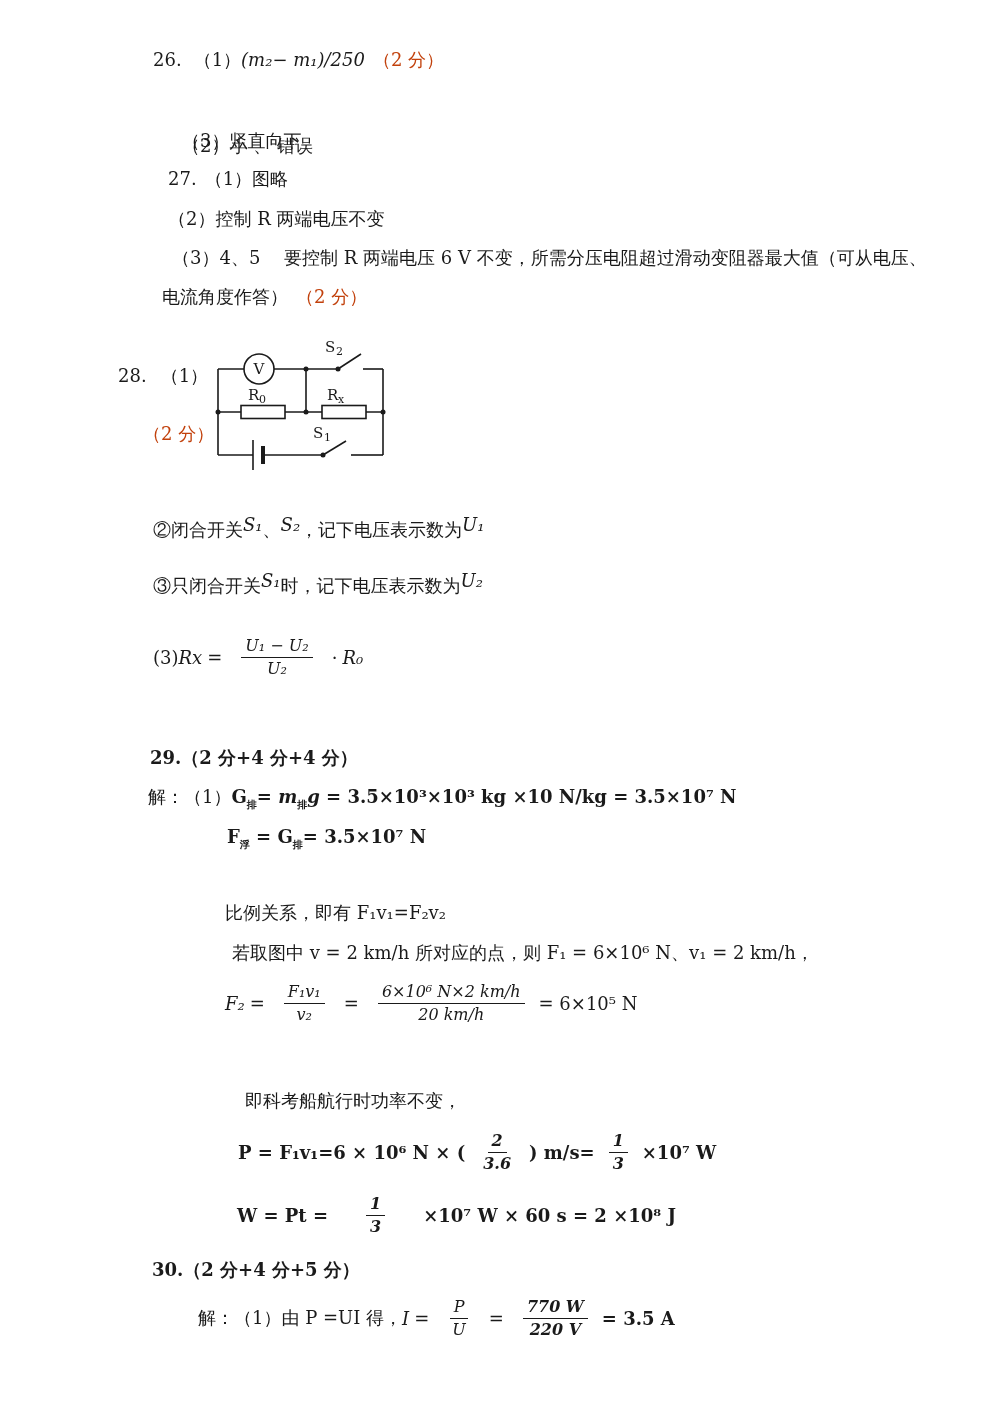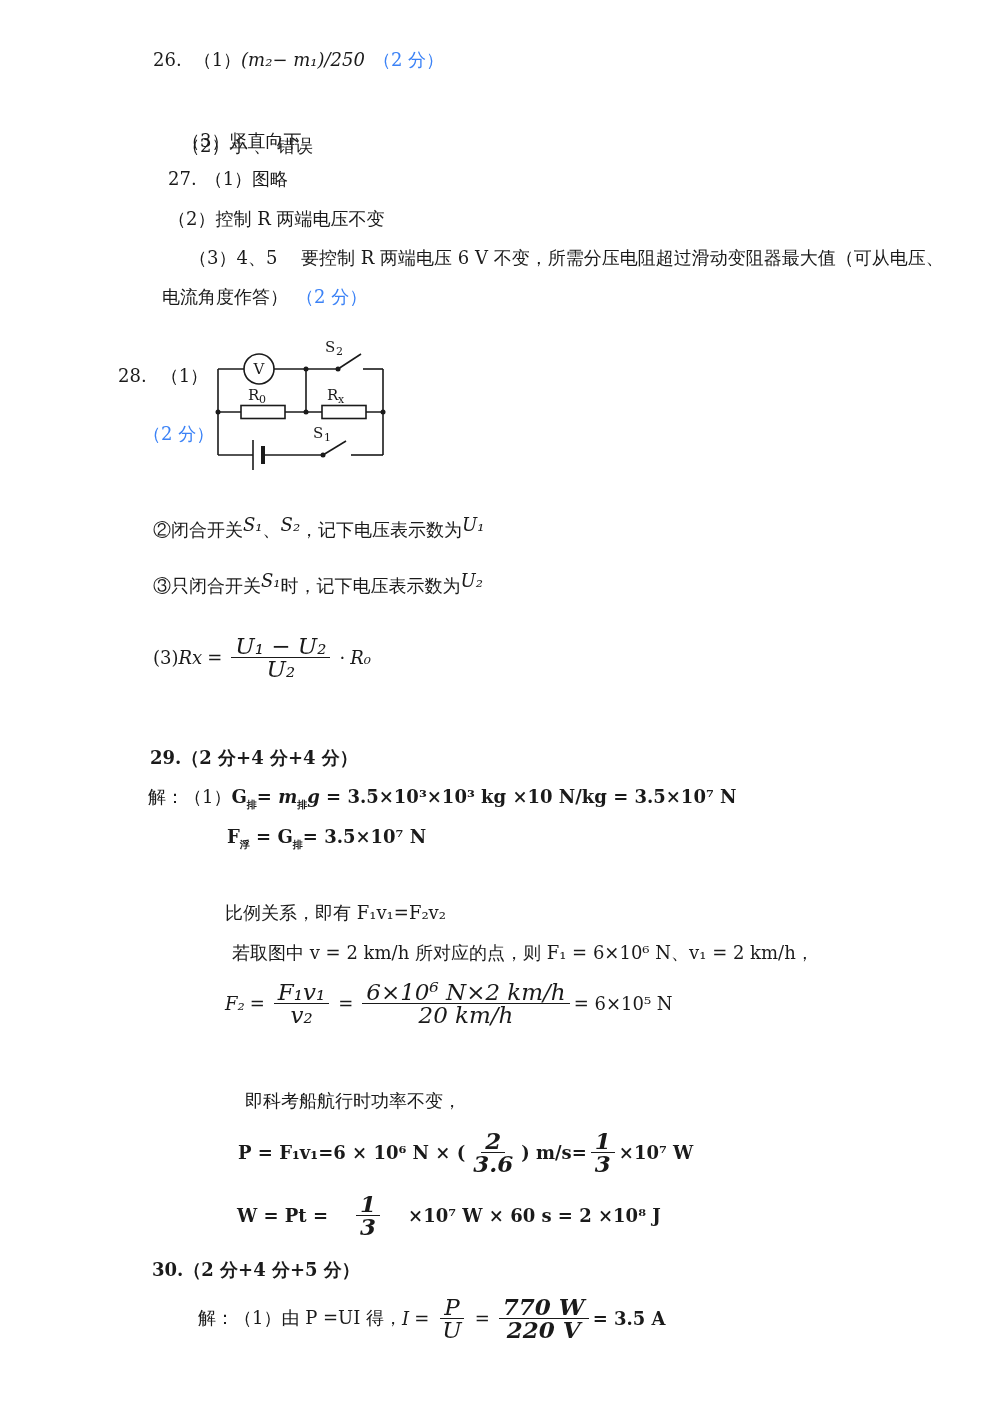--- a/index.html
+++ b/index.html
@@ -7,31 +7,31 @@
   .page{
     position:relative;
     width:992px;height:1403px;
     background:#ffffff;
     font-family:"DejaVu Serif","Liberation Serif",serif;
     color:#1a1a1a;
     overflow:hidden;
   }
   .line{position:absolute;white-space:nowrap;font-size:18px;line-height:24px;}
   .fline{position:absolute;display:flex;align-items:center;height:56px;white-space:nowrap;font-size:18px;}
-  .red{color:#3b82f6;}
+  .red{color:#c2410c;}
   .b{font-weight:bold;}
   .i{font-style:italic;}
   .g8{margin-left:8px;}
   .g12{margin-left:12px;}
   .g14{margin-left:14px;}
   .subcjk{font-size:10px;vertical-align:-5px;}
   .raised{font-style:italic;position:relative;top:-5px;}
   .eq{padding:0 5px;}
   .dot{padding:0 5px;}
-  .frac{display:inline-flex;flex-direction:column;align-items:center;margin:0 4px;font-size:23px;line-height:20px;font-style:italic;}
+  .frac{display:inline-flex;flex-direction:column;align-items:center;margin:0 14px;font-size:16px;line-height:20px;font-style:italic;}
   .frac .fn{padding:0 4px 1px;border-bottom:1.5px solid currentColor;display:block;text-align:center;}
   .frac .fd{padding:1px 4px 0;display:block;text-align:center;}
   svg text{font-family:"DejaVu Serif","Liberation Serif",serif;fill:#1a1a1a;}
   .svglabel{font-size:15px;}
   .svgsub{font-size:11px;}
 </style>
 </head>
 <body>
 
 <div class="page">
@@ -45,21 +45,21 @@
   <div class="line" style="left:182px;top:129px;">
     <span>（3）竖直向下</span>
   </div>
 
   <div class="line" style="left:152px;top:167px;margin-left:16px;">
     <span>27.</span><span class="g8">（1）图略</span>
   </div>
   <div class="line" style="left:168px;top:207px;">
     <span>（2）控制 R 两端电压不变</span>
   </div>
-  <div class="line" style="left:189px;top:246px;">
+  <div class="line" style="left:172px;top:246px;">
     <span>（3）4、5　 要控制 R 两端电压 6 V 不变，所需分压电阻超过滑动变阻器最大值（可从电压、</span>
   </div>
   <div class="line" style="left:162px;top:285px;">
     <span>电流角度作答）</span><span class="red g8">（2 分）</span>
   </div>
 
   <div class="line" style="left:118px;top:364px;">
     <span>28.</span><span class="g14">（1）</span>
   </div>
   <div class="line red" style="left:143px;top:422px;">

